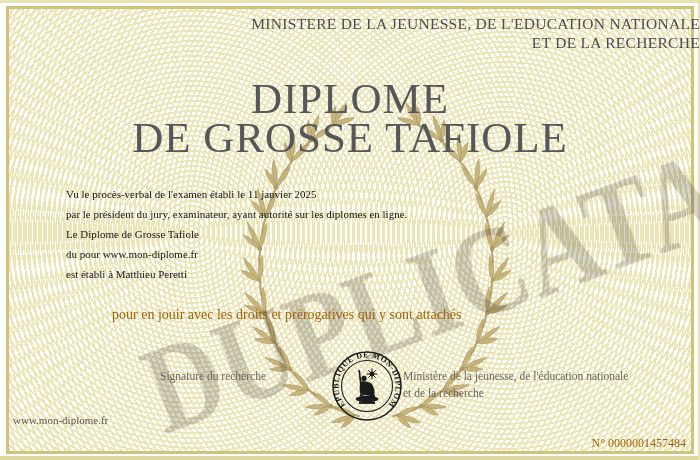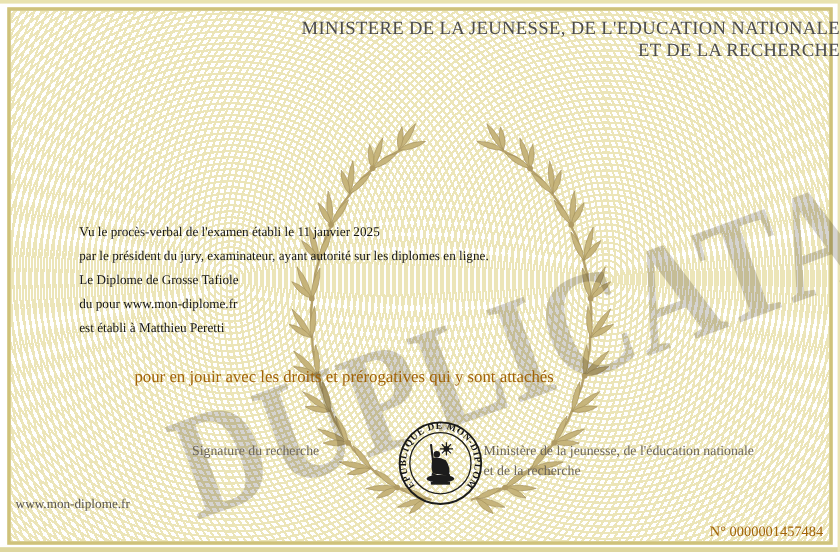--- a/index.html
+++ b/index.html
@@ -148,20 +148,24 @@
       </g>
   </svg>
 
   <div class="watermark">DUPLICATA</div>
 
   <div class="header">
     <div>MINISTERE DE LA JEUNESSE, DE L'EDUCATION NATIONALE</div>
     <div>ET DE LA RECHERCHE</div>
   </div>
 
+  <div class="title">
+    <div>DIPLOME</div>
+    <div>DE GROSSE TAFIOLE</div>
+  </div>
 
   <div class="body-text">
     <div>Vu le procès-verbal de l'examen établi le 11 janvier 2025</div>
     <div>par le président du jury, examinateur, ayant autorité sur les diplomes en ligne.</div>
     <div>Le Diplome de Grosse Tafiole</div>
     <div>du pour www.mon-diplome.fr</div>
     <div>est établi à Matthieu Peretti</div>
   </div>
 
   <div class="clause">pour en jouir avec les droits et prérogatives qui y sont attachés</div>

